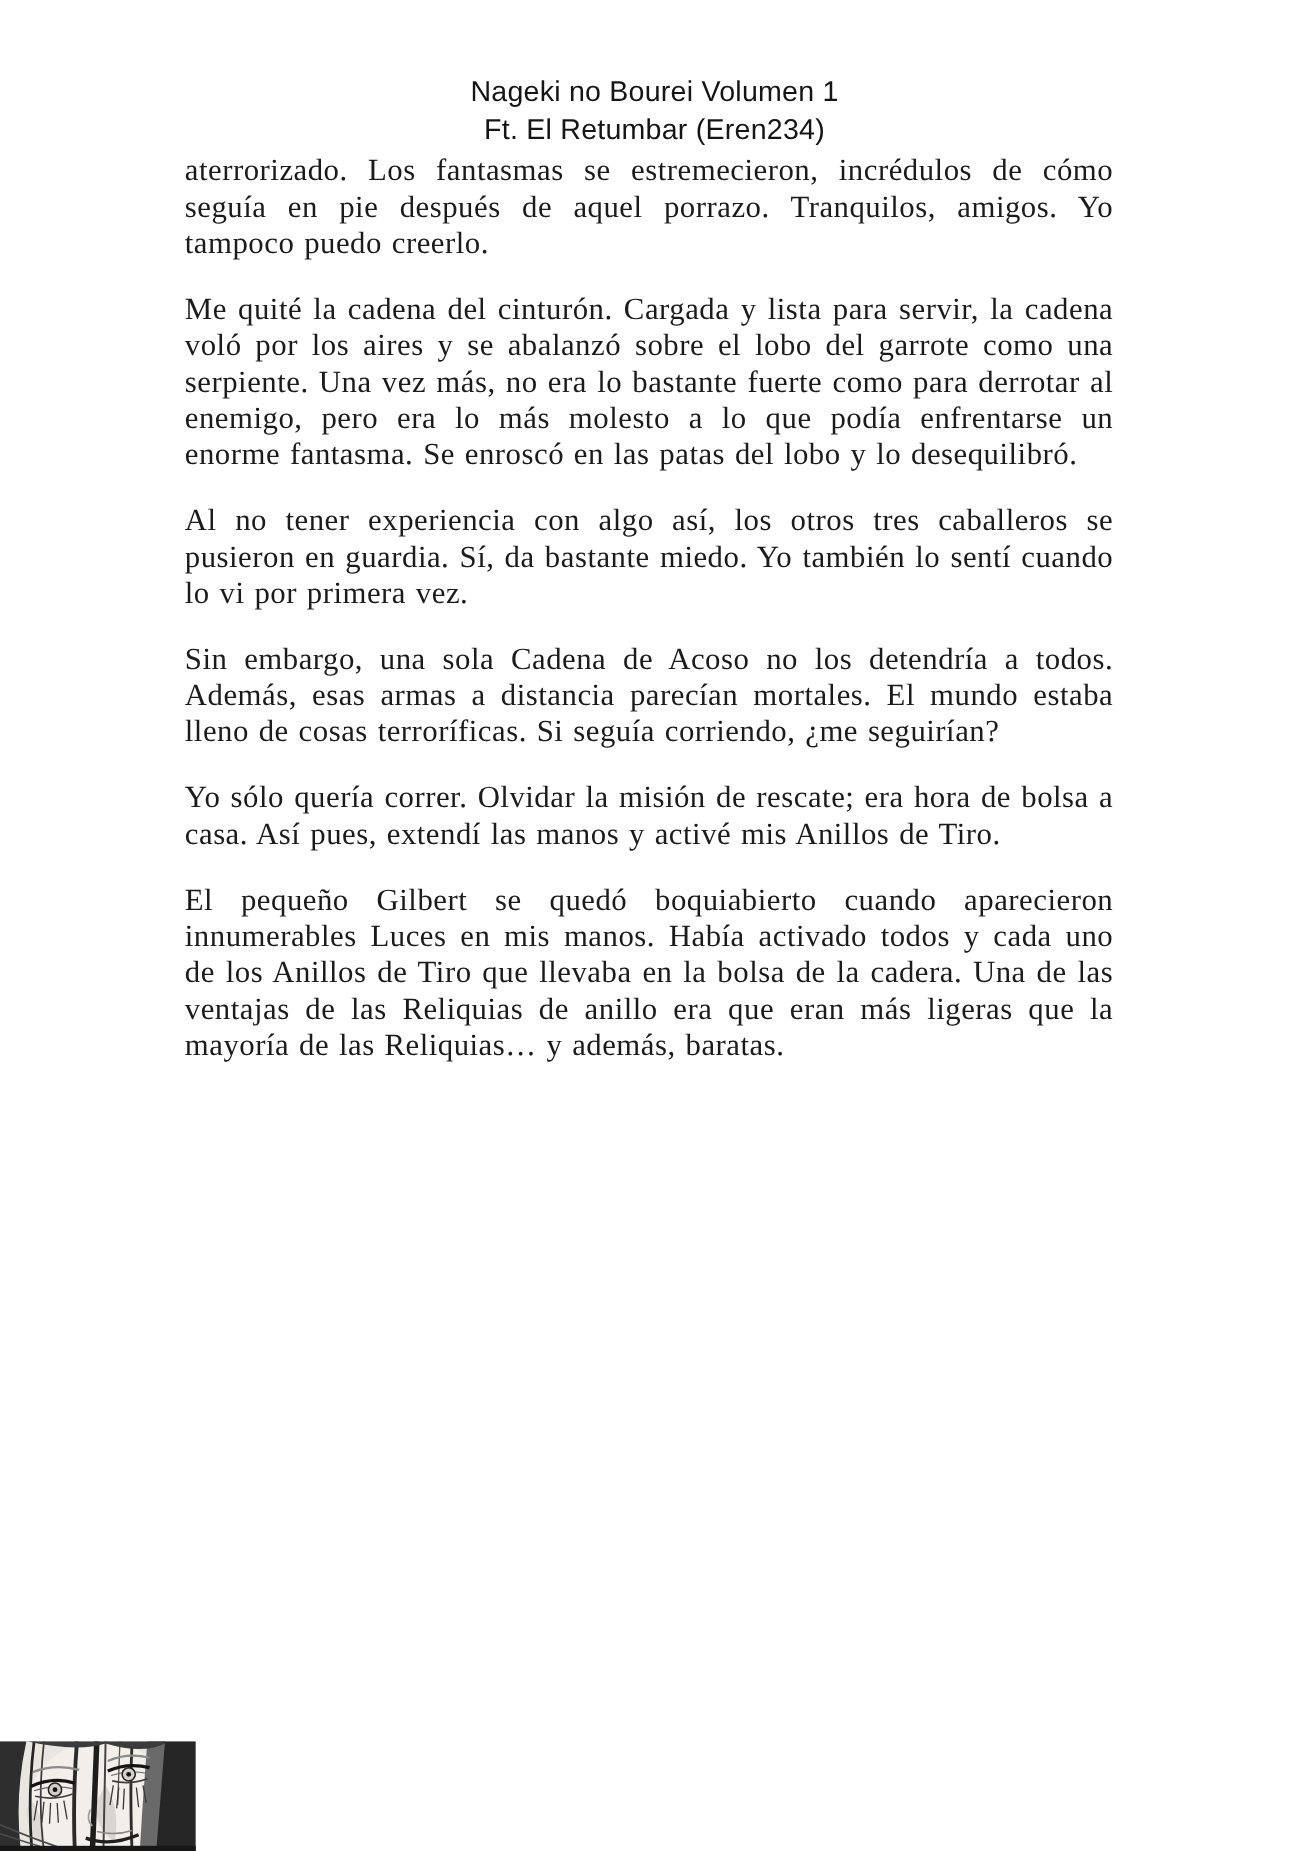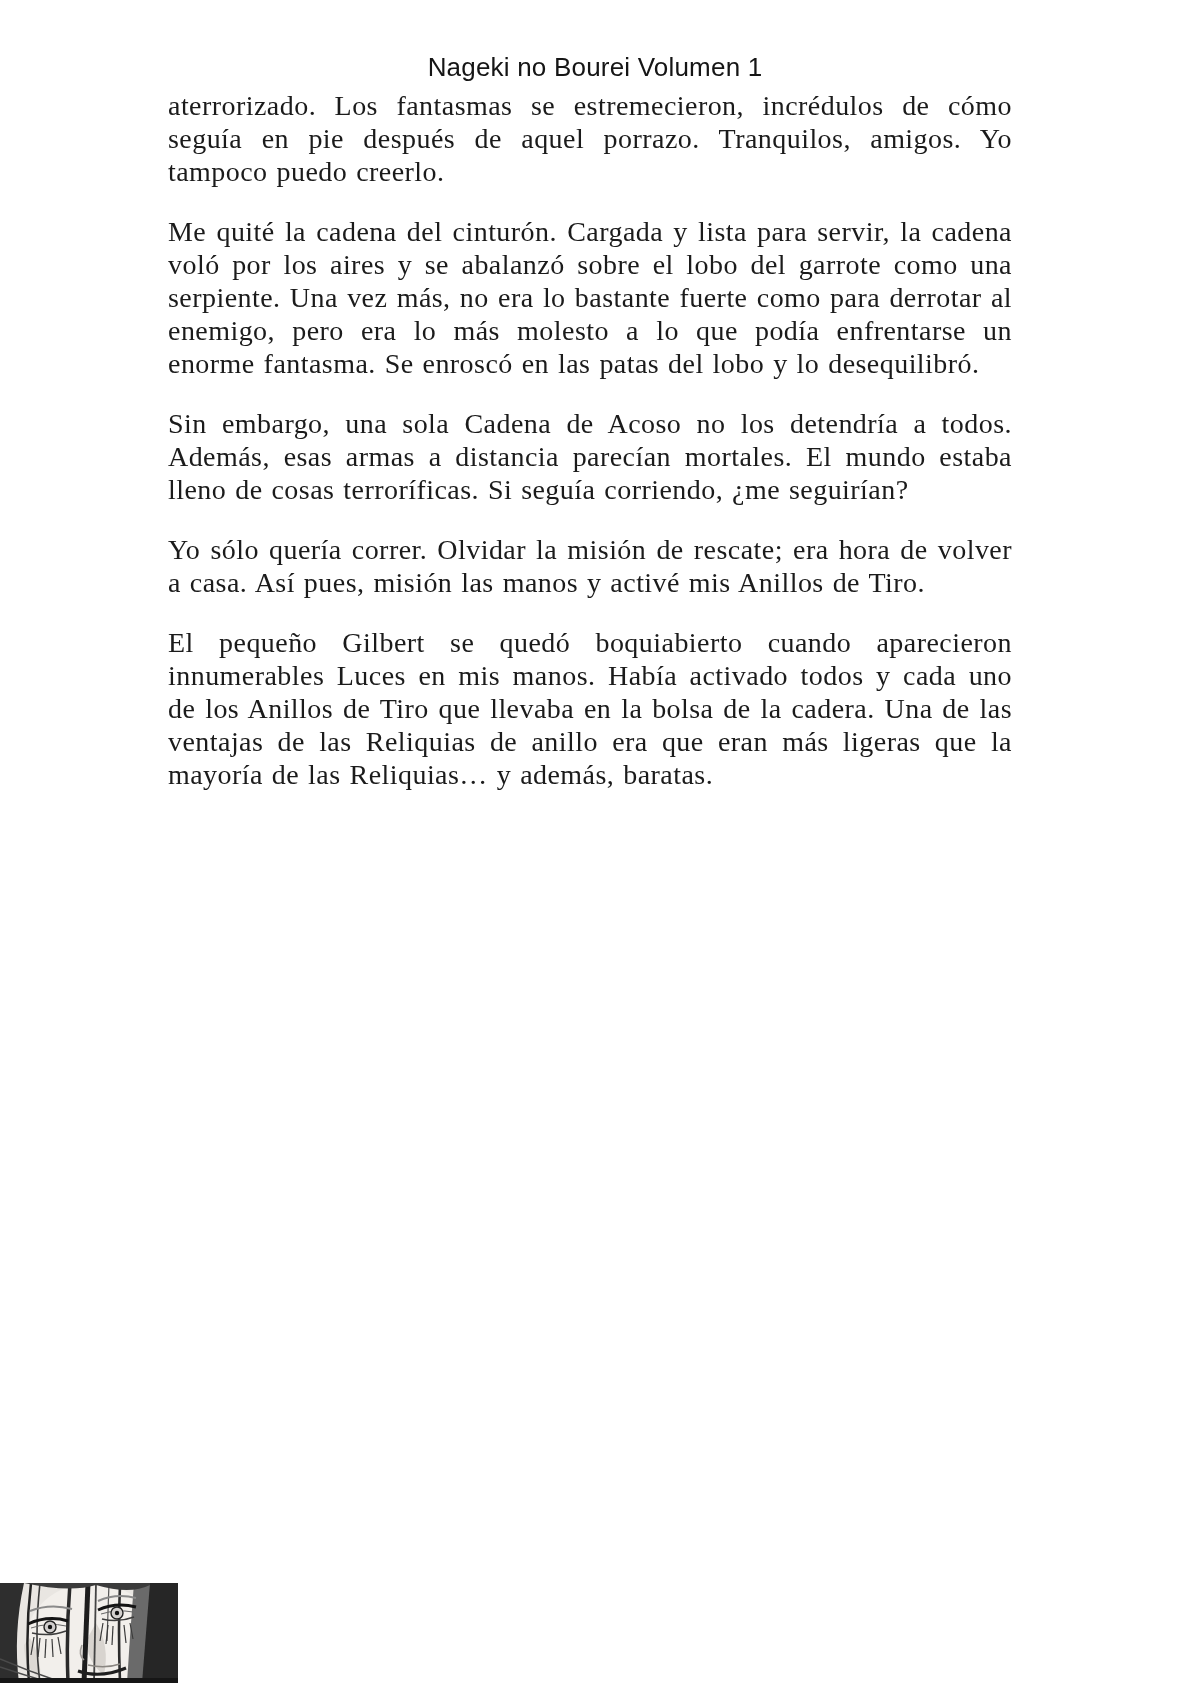--- a/index.html
+++ b/index.html
@@ -9,21 +9,21 @@
   }
   .page {
     position: relative;
     width: 1190px;
     height: 1683px;
     margin: 0 auto;
     background: #ffffff;
     overflow: hidden;
   }
   .doc-header {
-    padding-top: 50px;
+    padding-top: 66px;
     text-align: center;
     font-family: "Liberation Sans", sans-serif;
     color: #151515;
   }
   .doc-header .title,
   .doc-header .subtitle {
     font-size: 26px;
     line-height: 34px;
     font-weight: 400;
     letter-spacing: 0.2px;
@@ -51,27 +51,29 @@
   }
   .footer-illustration svg { display: block; }
 </style>
 </head>
 <body>
 
 <div class="page">
 
   <header class="doc-header">
     <div class="title">Nageki no Bourei Volumen 1</div>
+    <div class="subtitle">Ft. El Retumbar (Eren234)</div>
   </header>
 
   <main class="body-text">
     <p>aterrorizado. Los fantasmas se estremecieron, incrédulos de cómo seguía en pie después de aquel porrazo. Tranquilos, amigos. Yo tampoco puedo creerlo.</p>
     <p>Me quité la cadena del cinturón. Cargada y lista para servir, la cadena voló por los aires y se abalanzó sobre el lobo del garrote como una serpiente. Una vez más, no era lo bastante fuerte como para derrotar al enemigo, pero era lo más molesto a lo que podía enfrentarse un enorme fantasma. Se enroscó en las patas del lobo y lo desequilibró.</p>
+    <p>Al no tener experiencia con algo así, los otros tres caballeros se pusieron en guardia. Sí, da bastante miedo. Yo también lo sentí cuando lo vi por primera vez.</p>
     <p>Sin embargo, una sola Cadena de Acoso no los detendría a todos. Además, esas armas a distancia parecían mortales. El mundo estaba lleno de cosas terroríficas. Si seguía corriendo, ¿me seguirían?</p>
-    <p>Yo sólo quería correr. Olvidar la misión de rescate; era hora de volver a casa. Así pues, misión las manos y activé mis Anillos de Tiro.</p>
+    <p>Yo sólo quería correr. Olvidar la misión de rescate; era hora de bolsa a casa. Así pues, extendí las manos y activé mis Anillos de Tiro.</p>
     <p>El pequeño Gilbert se quedó boquiabierto cuando aparecieron innumerables Luces en mis manos. Había activado todos y cada uno de los Anillos de Tiro que llevaba en la bolsa de la cadera. Una de las ventajas de las Reliquias de anillo era que eran más ligeras que la mayoría de las Reliquias… y además, baratas.</p>
   </main>
 
   <div class="footer-illustration" aria-label="manga-face-illustration">
     <svg viewBox="0 0 178 100" width="178" height="100" xmlns="http://www.w3.org/2000/svg">
 
       <rect width="178" height="100" fill="#e9e6e2"></rect>
       <ellipse cx="92" cy="58" rx="66" ry="58" fill="#f2efeb"></ellipse>
 
       <path d="M96 40 Q110 62 104 92 Q88 80 86 58 Z" fill="#d8d4cf"></path>

